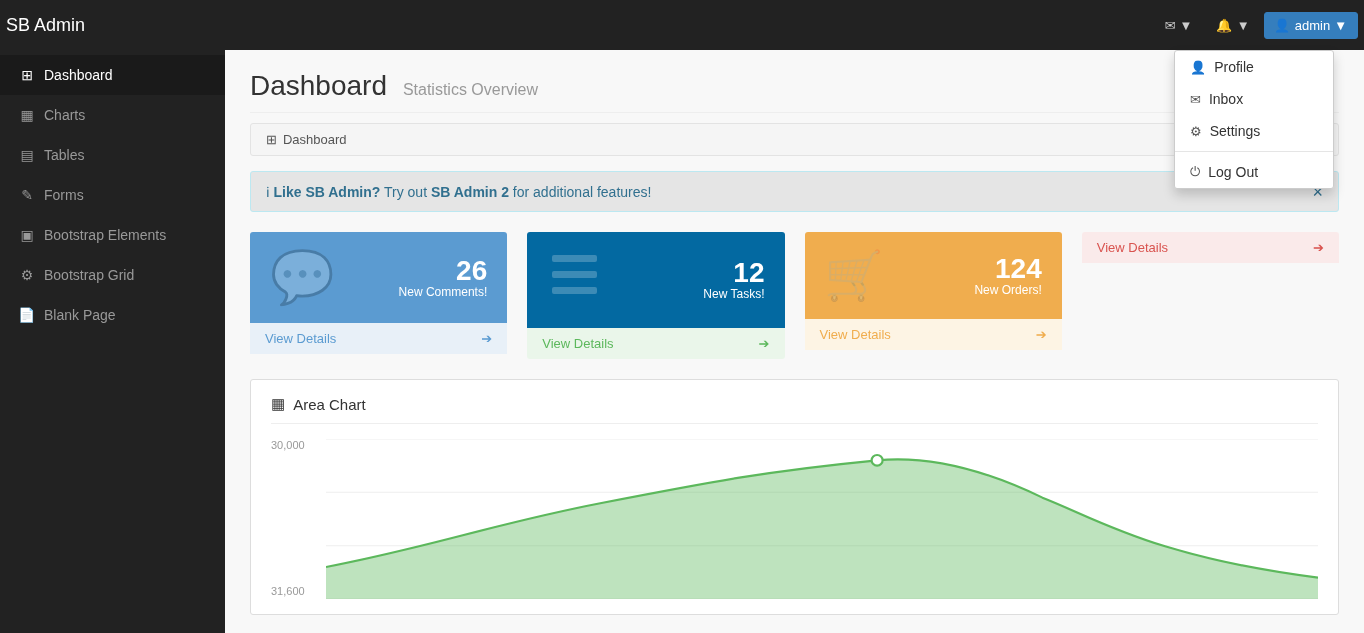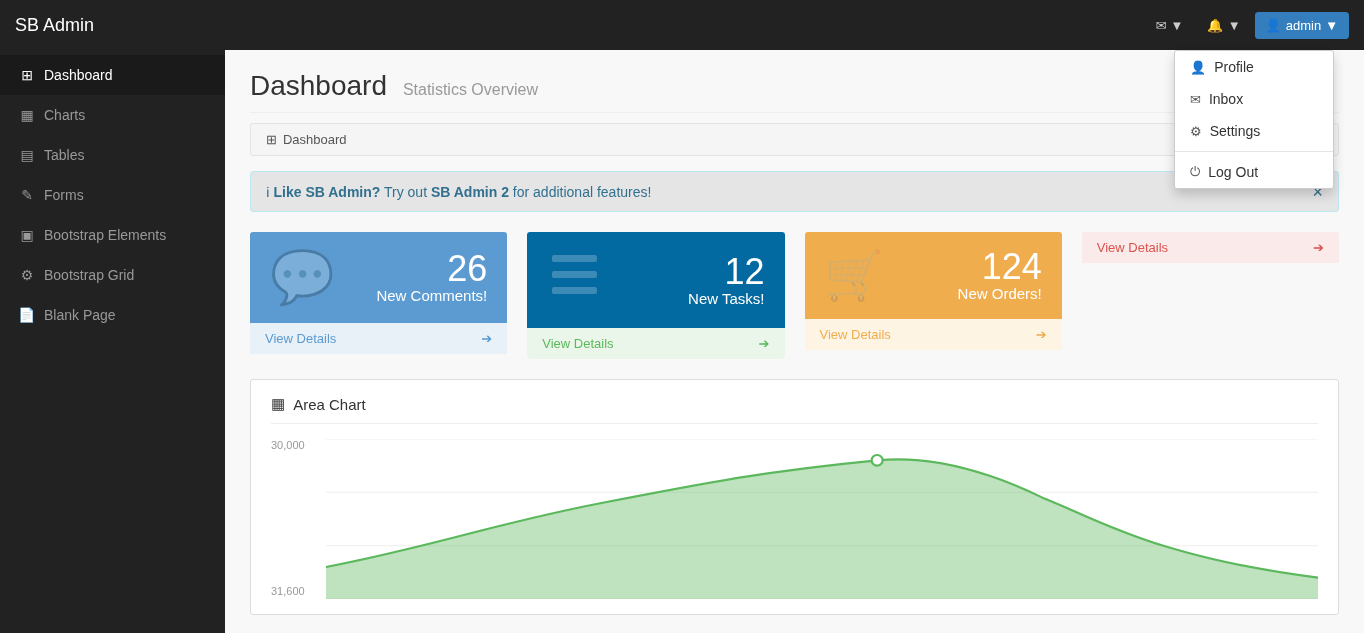--- a/index.html
+++ b/index.html
@@ -6,21 +6,21 @@
     body { font-family: "Helvetica Neue", Helvetica, Arial, sans-serif; font-size: 14px; background: #f8f8f8; display: flex; flex-direction: column; height: 633px; overflow: hidden; }
 
     
     .navbar {
       background: #222222;
       color: #fff;
       height: 50px;
       display: flex;
       align-items: center;
       justify-content: space-between;
-      padding: 0 15px;
+      padding: 0 6px;
       flex-shrink: 0;
       position: relative;
       z-index: 100;
     }
     .navbar-brand {
       font-size: 18px;
       color: #fff;
       font-weight: 400;
       text-decoration: none;
     }
@@ -165,26 +165,26 @@
     }
     .card-icon {
       font-size: 48px;
       color: rgba(255,255,255,0.4);
     }
     .card-value-block {
       text-align: right;
       color: #fff;
     }
     .card-number {
-      font-size: 36px;
-      font-weight: 400;
+      font-size: 28px;
+      font-weight: 700;
       line-height: 1;
     }
     .card-label {
-      font-size: 15px;
+      font-size: 12px;
       font-weight: 400;
     }
     .card-bottom {
       background: rgba(0,0,0,0.15);
       padding: 8px 15px;
       display: flex;
       align-items: center;
       justify-content: space-between;
       font-size: 13px;
     }

